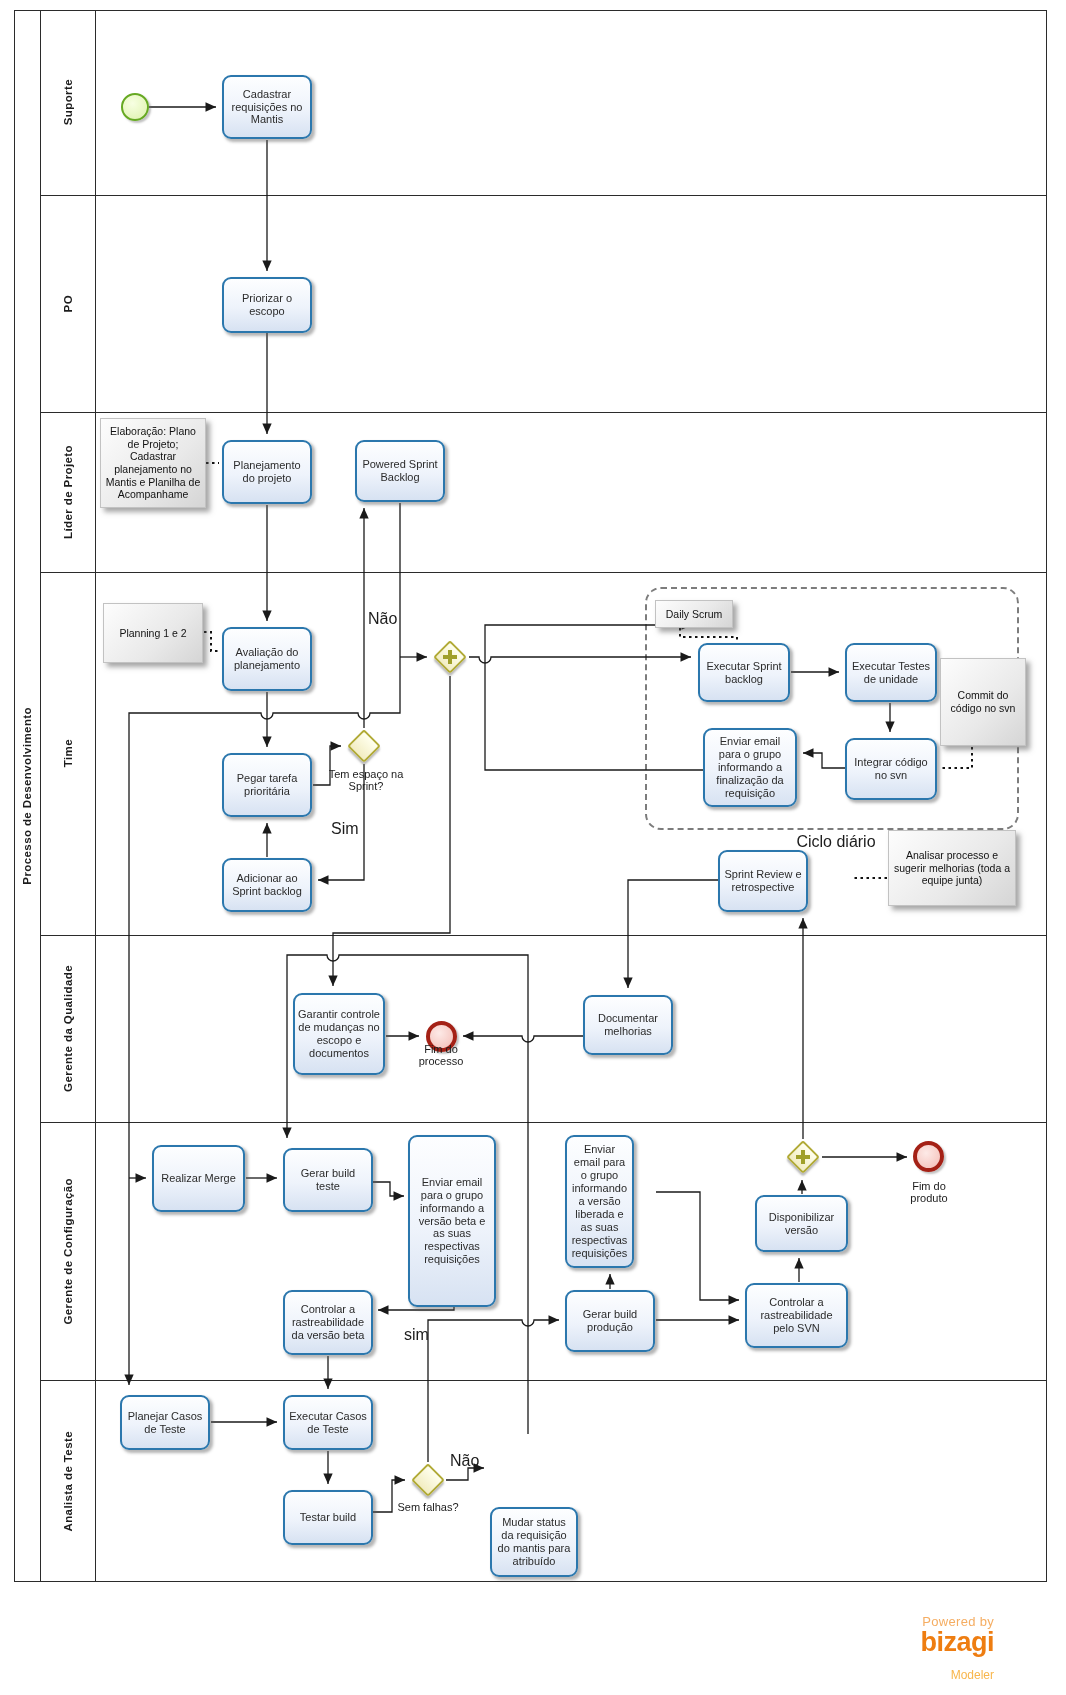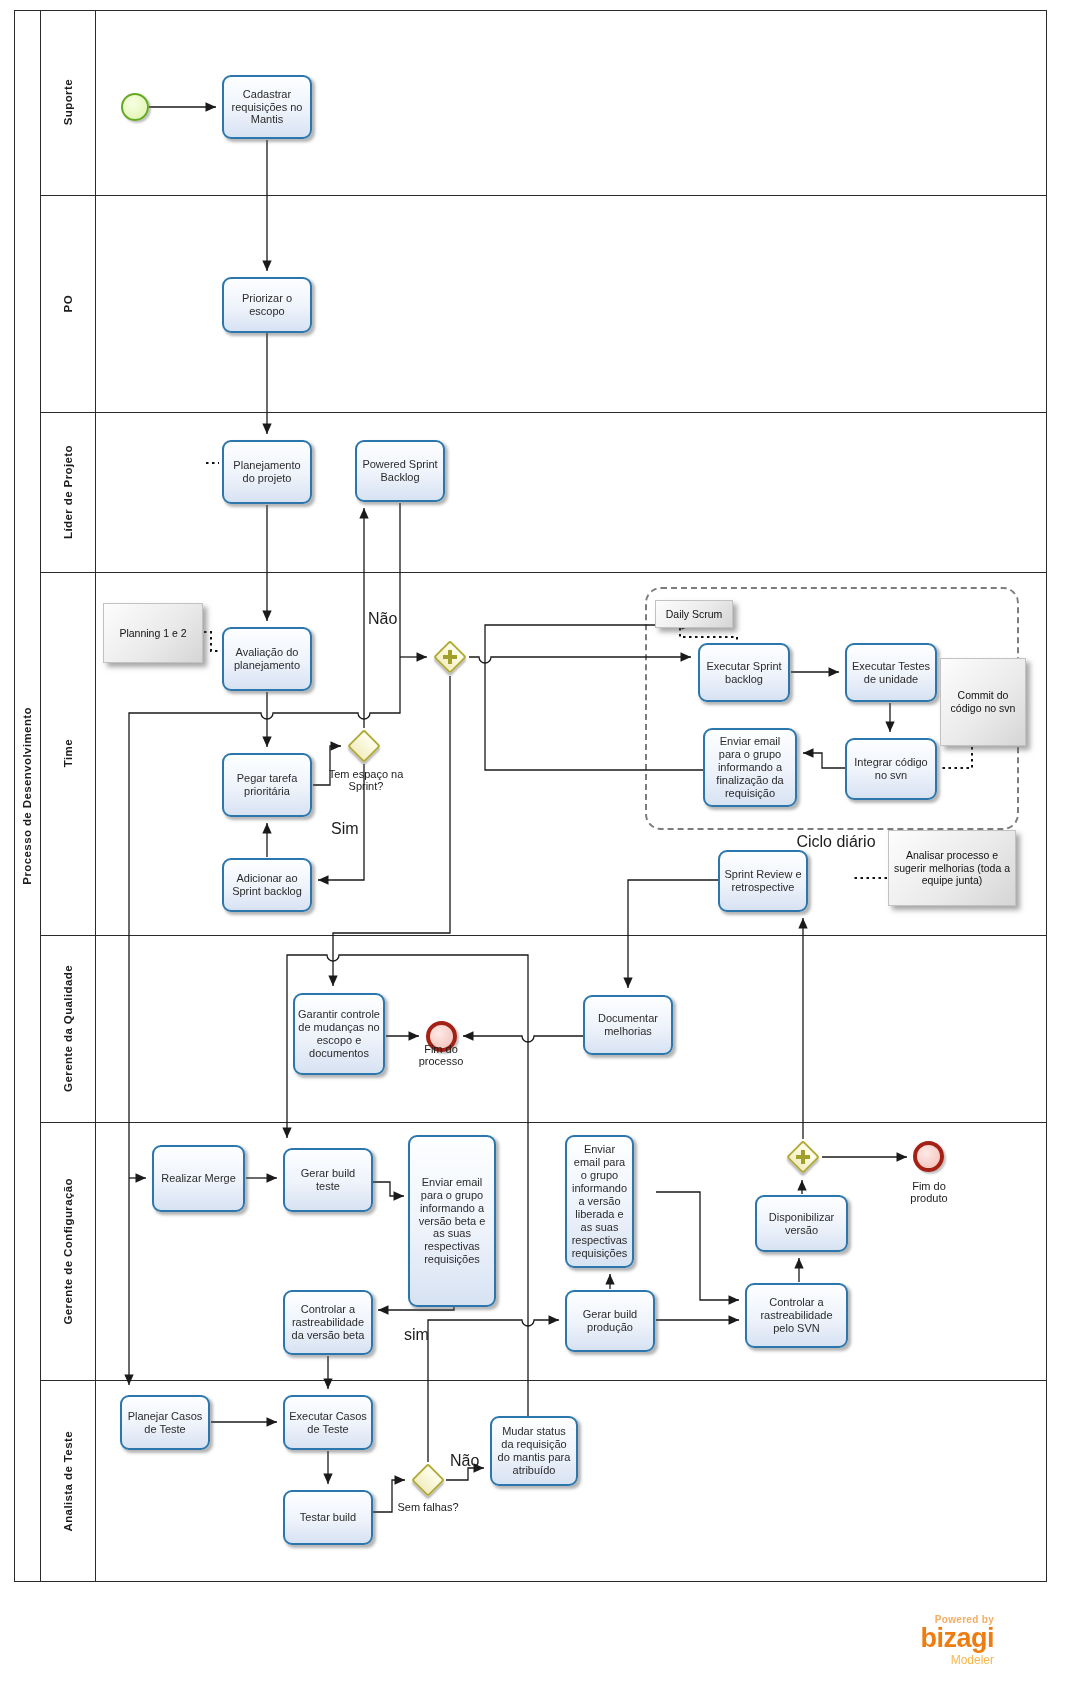--- a/index.html
+++ b/index.html
@@ -38,23 +38,23 @@
             box-shadow:2px 2px 2px rgba(120,120,120,.45);z-index:3;}
   .ev-end{position:absolute;width:31px;height:31px;border-radius:50%;box-sizing:border-box;
           border:4px solid #a42116;background:radial-gradient(circle at 40% 35%,#fdeae7,#f3bcb5);
           box-shadow:2px 2px 2px rgba(120,120,120,.45);z-index:3;}
   .group{position:absolute;border:2.2px dashed #7c7c7c;border-radius:16px;z-index:1;}
   .flow-label{position:absolute;font-size:16px;color:#1c1c1c;z-index:4;white-space:nowrap;}
   .node-label{position:absolute;font-size:11px;color:#1c1c1c;z-index:4;text-align:center;}
   svg.wires{position:absolute;left:0;top:0;z-index:2;}
   
   .logo{position:absolute;left:868px;top:1614px;width:126px;text-align:right;z-index:5;}
-  .logo .pb{font-size:10px;color:#f5ad62;letter-spacing:.3px;font-weight:bold;}
+  .logo .pb{font-size:13px;color:#f5ad62;letter-spacing:.3px;}
   .logo .brand{font-size:27px;font-weight:bold;color:#ee7d11;line-height:1;letter-spacing:-.5px;}
-  .logo .prod{font-size:12px;color:#f8b64c;margin-top:1px;}
+  .logo .prod{font-size:12px;color:#f8b64c;margin-top:12px;}
 </style>
 </head>
 <body>
 
 <div id="canvas">
 
   <div class="pool-border"></div>
   <div class="vsep" style="left:40px"></div>
   <div class="vsep" style="left:95px"></div>
   <div class="lane-border" style="top:195px"></div>
@@ -220,41 +220,44 @@
     </div>
   <div class="task" style="left:120px;top:1395px;width:90px;height:55px">
     <span>Planejar Casos de Teste</span>
     </div>
   <div class="task" style="left:283px;top:1395px;width:90px;height:55px">
     <span>Executar Casos de Teste</span>
     </div>
   <div class="task" style="left:283px;top:1490px;width:90px;height:55px">
     <span>Testar build</span>
     </div>
-  <div class="task" style="left:490px;top:1416px;width:88px;height:70px">
+  <div class="task" style="left:490px;top:1507px;width:88px;height:70px">
     <span>Mudar status da requisição do mantis para atribuído</span>
     </div>
 
   <div class="gw" style="left:347px;top:729px">
       <div class="gw-d"></div>
     </div>
   <div class="node-label" style="left:316px;top:768px;width:100px">Tem espaço  na Sprint?</div>
   <div class="gw" style="left:433px;top:640px">
     <div class="gw-d"></div>
       <div class="gw-plus"></div>
     </div>
   <div class="gw" style="left:786px;top:1140px">
     <div class="gw-d"></div>
       <div class="gw-plus"></div>
     </div>
   <div class="gw" style="left:411px;top:1463px">
       <div class="gw-d"></div>
     </div>
   <div class="node-label" style="left:384px;top:1501px;width:88px">Sem falhas?</div>
 
+  <div class="annot" style="left:100px;top:418px;width:106px;height:90px">
+    <span>Elaboração: Plano de Projeto; Cadastrar planejamento no Mantis e Planilha de Acompanhame</span>
+    </div>
   <div class="annot" style="left:103px;top:603px;width:100px;height:60px">
     <span>Planning 1 e 2</span>
     </div>
   <div class="annot" style="left:655px;top:600px;width:78px;height:28px">
     <span>Daily Scrum</span>
     </div>
   <div class="annot" style="left:888px;top:830px;width:128px;height:76px">
     <span>Analisar processo e sugerir melhorias  (toda a equipe junta)</span>
     </div>
   <div class="annot" style="left:940px;top:658px;width:86px;height:88px">

